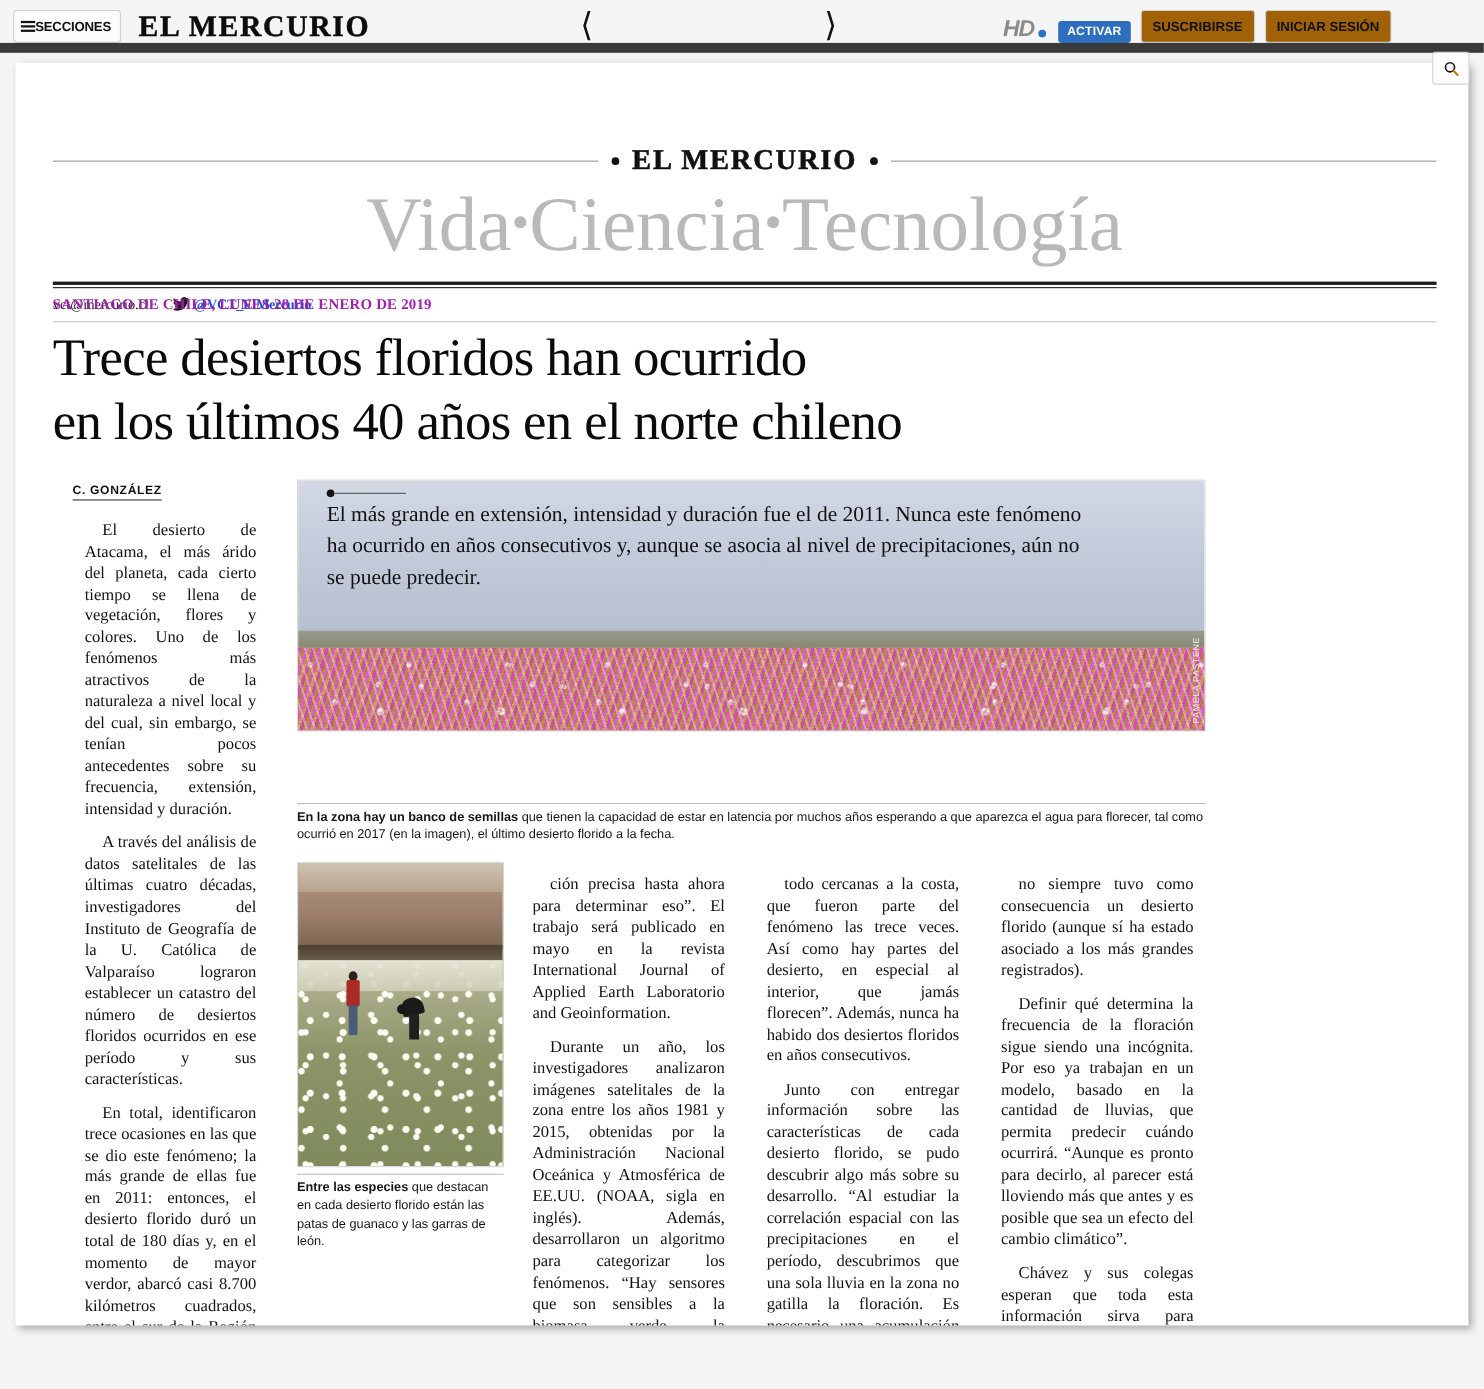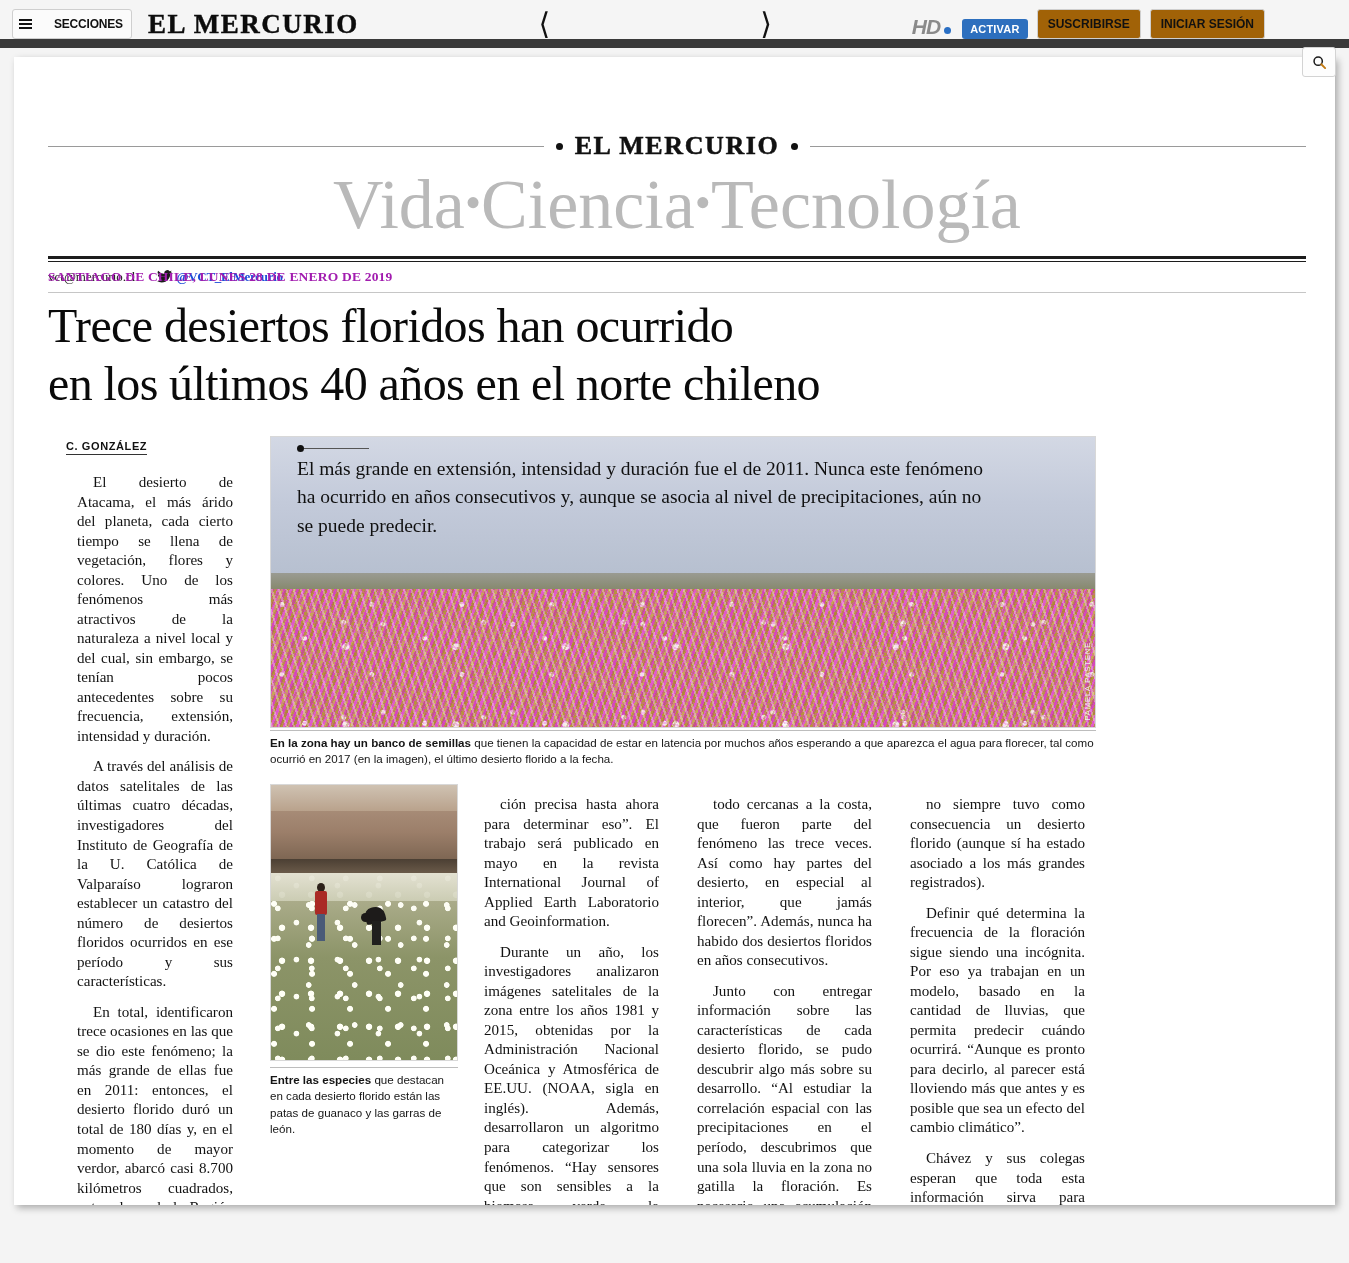--- a/index.html
+++ b/index.html
@@ -29,21 +29,21 @@
   #topbar:after{
     content:"";
     position:absolute;
     left:0; right:0; bottom:0;
     height:9px;
     background:#3a3a3a;
   }
   .btn-secciones {
     display: inline-flex;
     align-items: center;
-    gap: 22px;
+    gap: 0;
     border: 1px solid #cfcfcf;
     background: #fbfbfb;
     border-radius: 3px;
     padding: 6px 8px 6px 6px;
     font-family: "Liberation Sans", sans-serif;
     font-weight: bold;
     font-size: 12px;
     letter-spacing: -0.2px;
     color: #111;
     cursor: pointer;
@@ -253,21 +253,21 @@
 
   #col1{ left:18px;  top: 26px;  width: 178px; }
   #col2{ left:425px; top: 348px; width: 197px; }
   #col3{ left:638px; top: 348px; width: 197px; }
   #col4{ left:851px; top: 348px; width: 197px; }
 
   
   #photo-main{
     position:absolute;
     left: 222px; top: 0px;
-    width: 826px; height: 292px;
+    width: 826px; height: 229px;
     overflow:hidden;
     border:1px solid #d8d8d8;
     box-sizing:border-box;
   }
   .sky{
     position:absolute; left:0;top:0;right:0;height:136px;
     background: linear-gradient(#d3d8e4 0%, #c3cada 48%, #b7c0d0 100%);
   }
   .mtn{
     position:absolute; bottom:0; 

